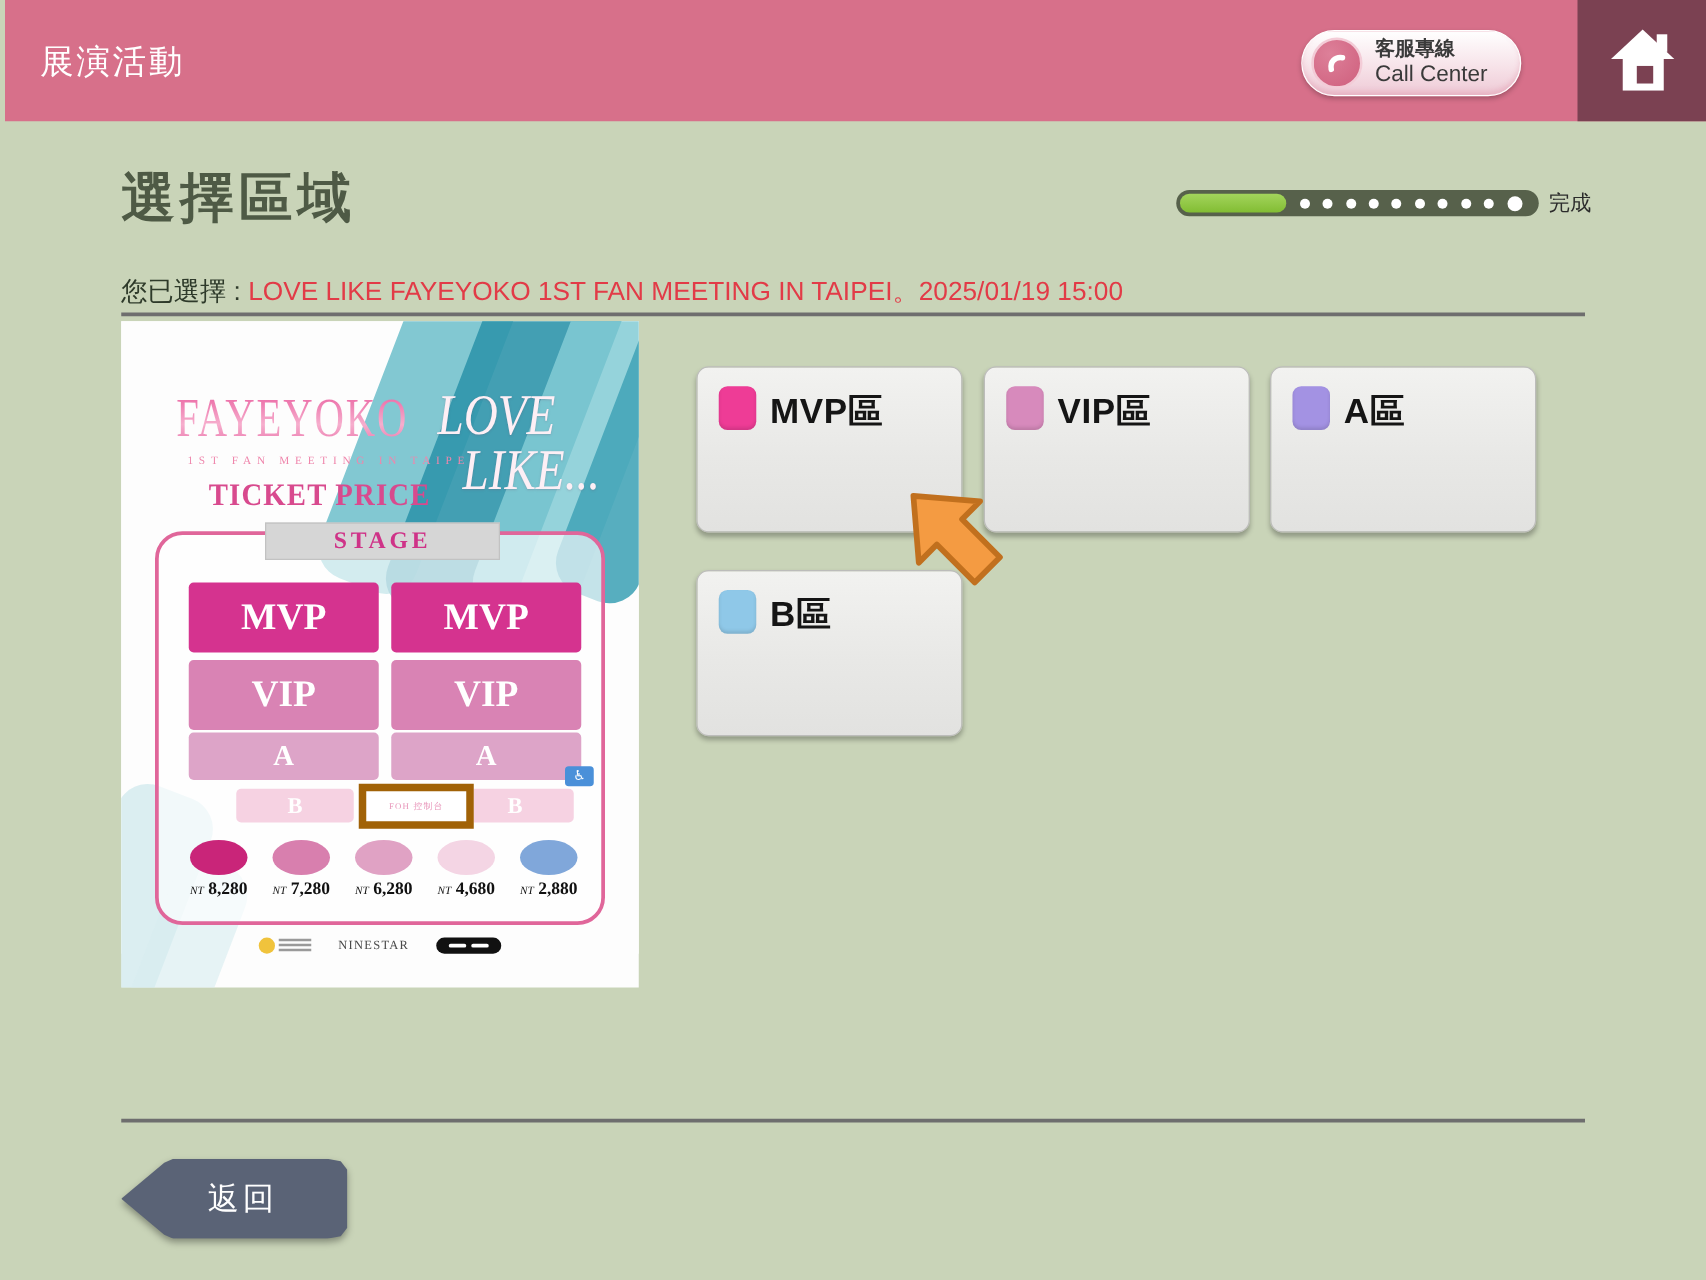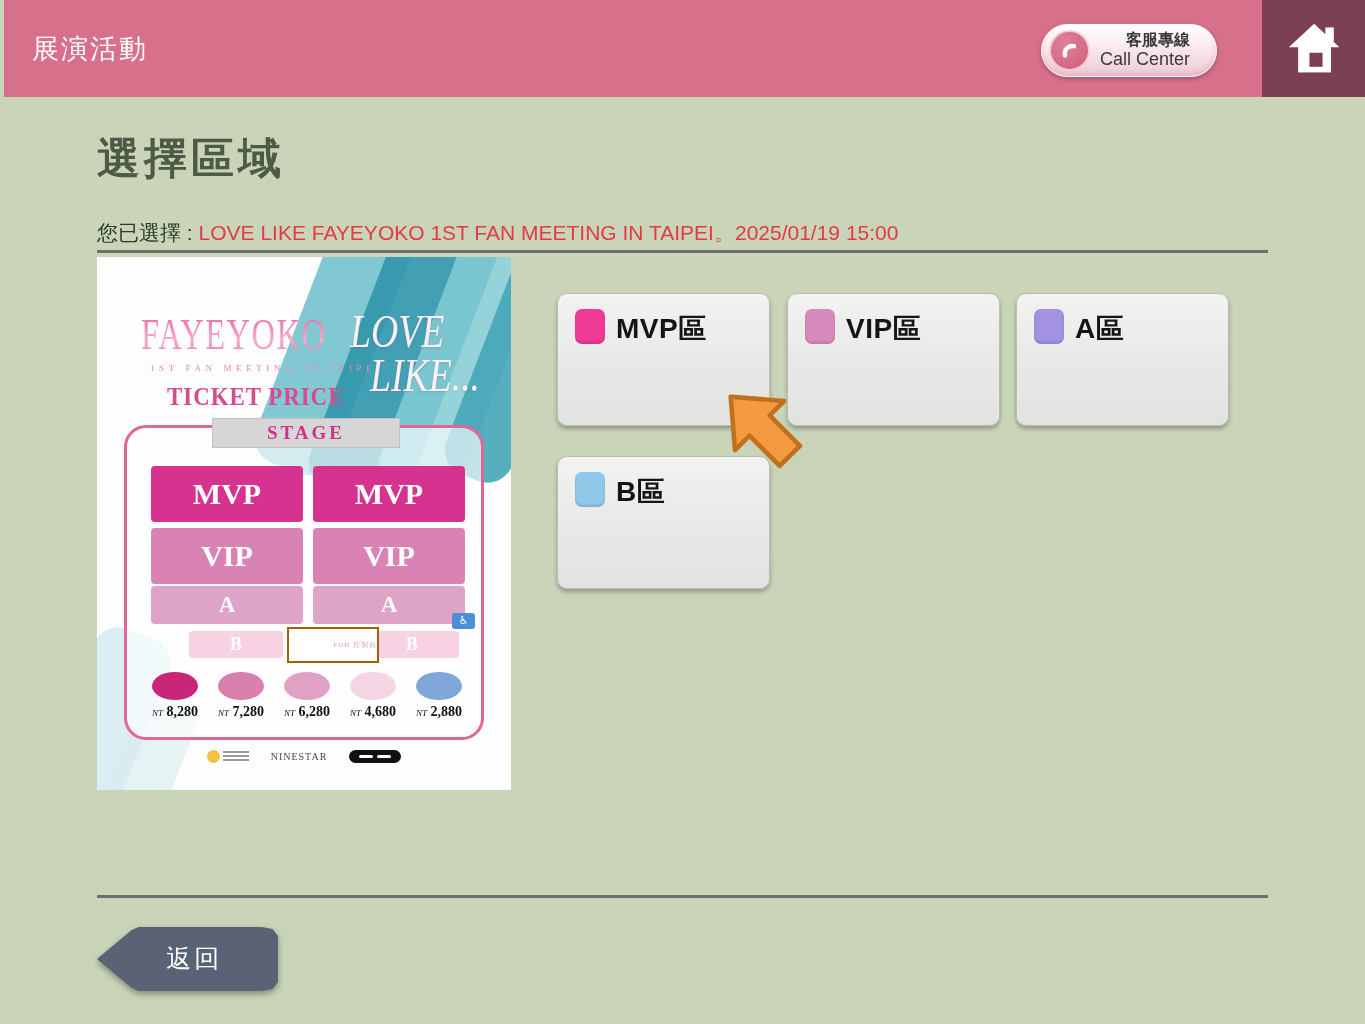--- a/index.html
+++ b/index.html
@@ -9,21 +9,21 @@
 
   
   .header { position:absolute; left:4px; top:0; width:1365px; height:97px; background:#d7708a; }
   .header-title { position:absolute; left:28px; top:31px; color:#fff; font-size:27px; letter-spacing:2px; font-weight:500; }
   .call-pill { position:absolute; right:152px; top:24px; width:176px; height:53px; border-radius:27px;
      background:linear-gradient(180deg,#ffffff 0%,#f7e3e9 55%,#eecad6 100%);
      border:1px solid #ffffff; box-shadow:0 2px 4px rgba(0,0,0,.25), inset 0 -3px 4px rgba(214,112,138,.25);
      display:flex; align-items:center; gap:10px; padding-left:7px; cursor:pointer; }
   .phone-circle { width:41px; height:41px; border-radius:50%; background:radial-gradient(circle at 35% 30%, #dd8099, #cf5f7d);
      border:2px solid #f3ccd7; display:flex; align-items:center; justify-content:center; flex:0 0 auto; }
-  .call-text { color:#3a3a3a; line-height:1.12;text-align:right; }
+  .call-text { color:#3a3a3a; line-height:1.12; }
   .call-text .l1 { font-size:16px; font-weight:600; display:block; }
   .call-text .l2 { font-size:18px; display:block; }
   .home-btn { position:absolute; right:0; top:0; width:107px; height:97px; background:#7b4152;
      display:flex; align-items:center; justify-content:center; cursor:pointer; }
 
   
   .page-title { position:absolute; left:97px; top:130px; font-size:43px; font-weight:700; color:#4e5a45; letter-spacing:4px; }
   .progress-wrap { position:absolute; left:941px; top:151px; display:flex; align-items:center; gap:8px; }
   .progress-track { width:290px; height:21px; border-radius:11px; background:#57614b; display:flex; align-items:center; padding:3px; }
   .progress-fill { height:15px; border-radius:8px; background:linear-gradient(180deg,#a3d45c,#82bd33); }
@@ -74,21 +74,21 @@
   .vip-l { left:24px; top:100px; width:152px; height:56px; background:#d983b4; font-size:30px; }
   .vip-r { left:186px; top:100px; width:152px; height:56px; background:#d983b4; font-size:30px; }
   .a-l  { left:24px; top:158px; width:152px; height:38px; background:#dda4c8; font-size:23px; }
   .a-r  { left:186px; top:158px; width:152px; height:38px; background:#dda4c8; font-size:23px; }
   .acc-badge { position:absolute; right:6px; top:185px; width:23px; height:16px; background:#4a90d9;
      border-radius:3px; color:#fff; font-size:11px; line-height:16px; text-align:center;
      font-family:"DejaVu Sans", sans-serif; }
   .b-l { left:62px; top:203px; width:94px; height:27px; background:#f6d2e2; font-size:18px; }
   .b-r { left:238px; top:203px; width:94px; height:27px; background:#f6d2e2; font-size:18px; }
   .foh-box { position:absolute; left:160px; top:199px; width:92px; height:36px; background:#fff;
-     border:2px solid #a16207; display:flex; align-items:center; justify-content:flex-end; }
+     border:6px solid #a16207; display:flex; align-items:center; justify-content:center; }
   .foh-box span { font-size:7px; color:#e896ba; letter-spacing:1px; }
   .legend-row { position:absolute; left:18px; top:244px; width:324px; display:flex; justify-content:space-between; }
   .price-col { width:60px; display:flex; flex-direction:column; align-items:center; gap:4px; }
   .oval { width:46px; height:28px; border-radius:50%; }
   .price-text { font-size:14px; font-weight:700; color:#111; white-space:nowrap; }
   .price-text .nt { font-size:9px; font-weight:400;font-style:italic; }
   .sponsors { position:absolute; left:0; top:492px; width:414px; display:flex; align-items:center; justify-content:center; gap:22px; }
   .sp-ent { display:flex; align-items:center; gap:3px; }
   .sp-ent .yc { width:13px; height:13px; border-radius:50%; background:#f0c33c; }
   .sp-ent .bars i { display:block; width:26px; height:2px; background:#9a9a9a; margin:2px 0; }
@@ -146,20 +146,38 @@
           <polygon points="30,5 57,30 3,30"></polygon>
           <rect x="42" y="9" width="9" height="15"></rect>
           <rect x="13" y="29" width="35" height="28"></rect>
         </g>
         <rect x="25" y="36" width="14" height="15" fill="#7b4152"></rect>
       </svg>
     </div>
   </div>
 
   <div class="page-title">選擇區域</div>
+  <div class="progress-wrap">
+    <div class="progress-track">
+      <div class="progress-fill" style="width: 30%;"></div>
+      <div class="progress-dots">
+          <span class="dot"></span>
+          <span class="dot"></span>
+          <span class="dot"></span>
+          <span class="dot"></span>
+          <span class="dot"></span>
+          <span class="dot"></span>
+          <span class="dot"></span>
+          <span class="dot"></span>
+          <span class="dot"></span>
+          <span class="dot"></span>
+        </div>
+    </div>
+    <div class="progress-label">完成</div>
+  </div>
 
   <div class="selected-line">
     <span class="selected-label">您已選擇 :</span>
     <span class="selected-value">LOVE LIKE FAYEYOKO 1ST FAN MEETING IN TAIPEI。2025/01/19 15:00</span>
   </div>
   <div class="divider d1"></div>
 
   <div class="poster-card">
     <div class="poster-art">
       <div class="stroke s1"></div>

